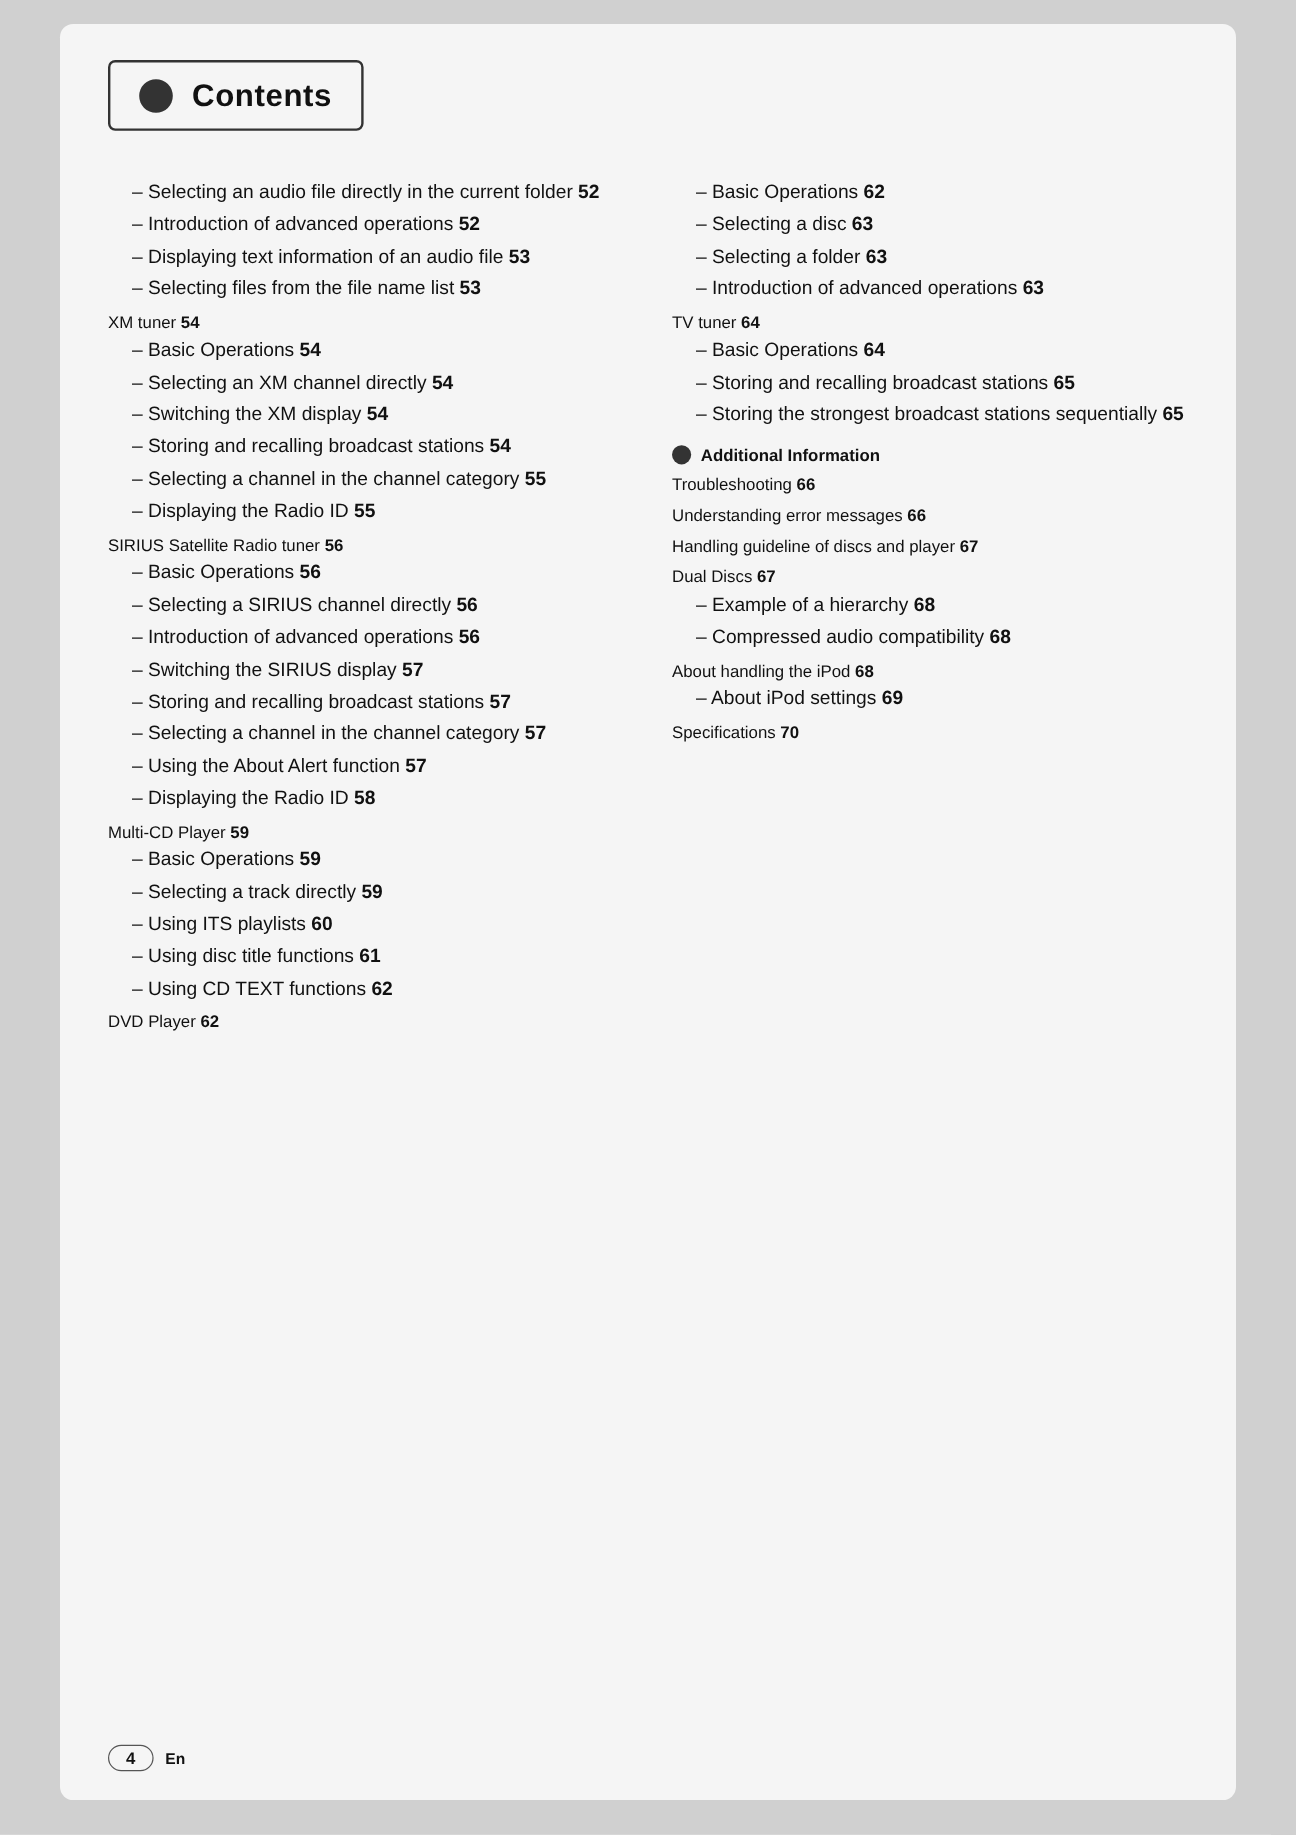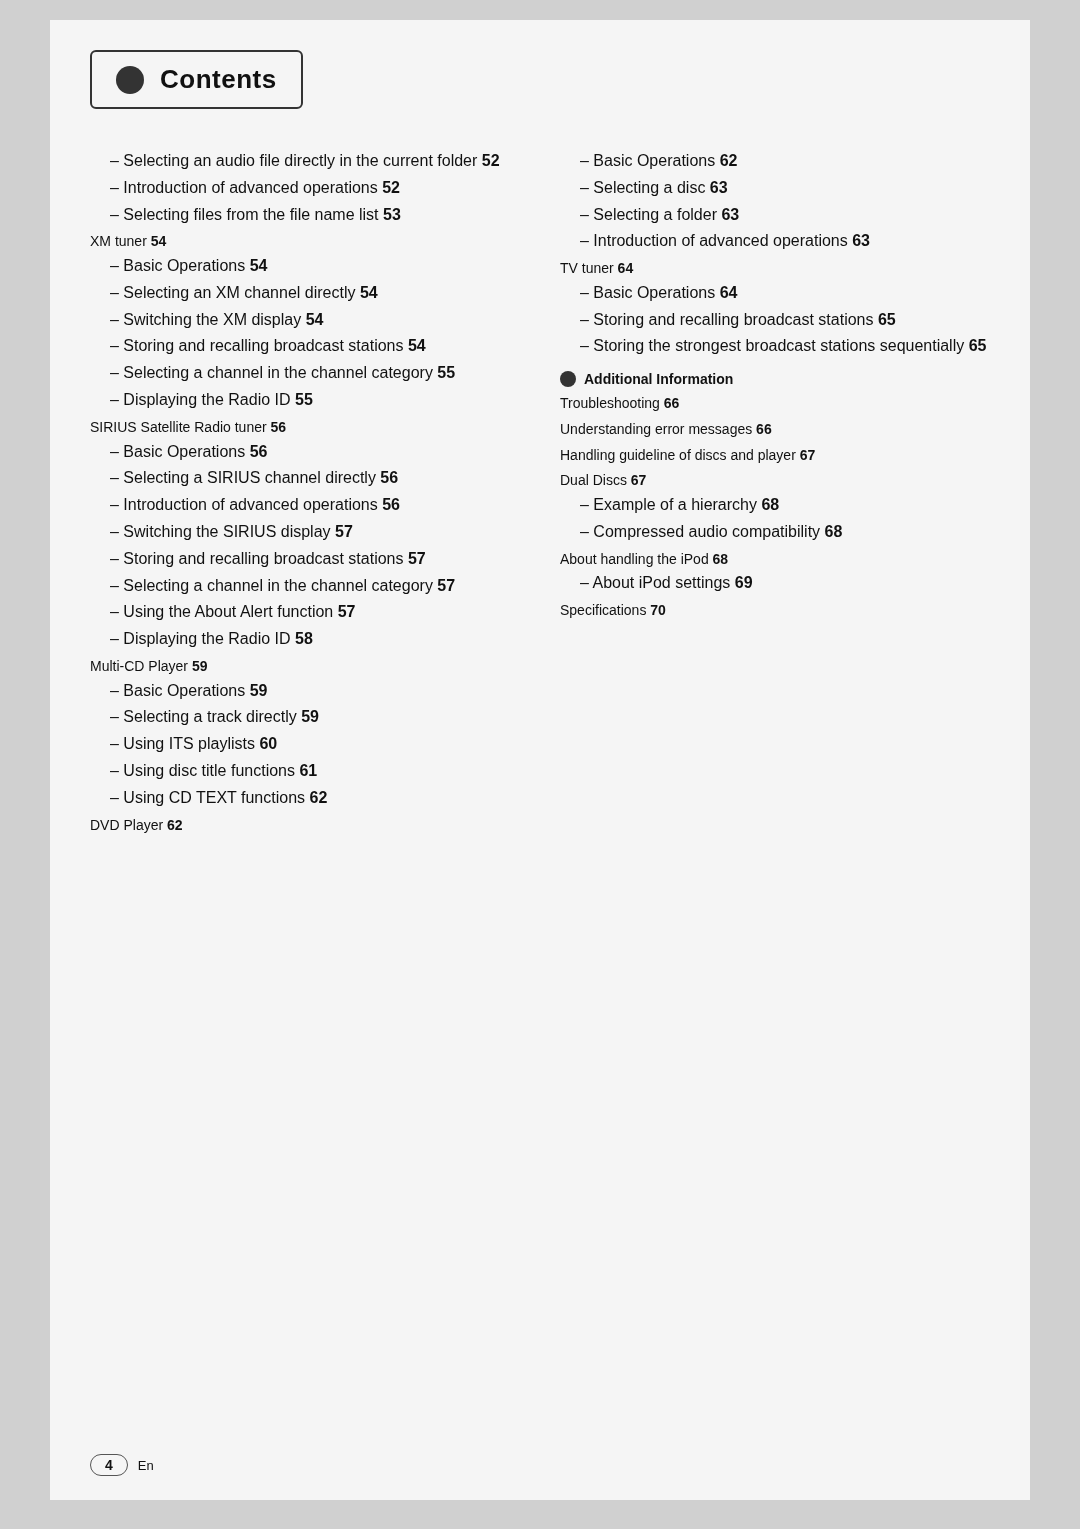--- a/index.html
+++ b/index.html
@@ -12,21 +12,21 @@
       color: #111;
       display: flex;
       justify-content: center;
       align-items: flex-start;
       padding: 20px;
     }
     .page {
       width: 980px;
       min-height: 1480px;
       background: #f5f5f5;
-      border-radius: 0;
+      border-radius: 11px;
       padding: 30px 40px 60px 40px;
       position: relative;
     }
     .header-box {
       border: 2px solid #333;
       border-radius: 6px;
       padding: 12px 24px;
       margin-bottom: 30px;
       display: inline-flex;
       align-items: center;
@@ -105,36 +105,37 @@
     }
     .footer-num-box {
       border: 1.5px solid #555;
       border-radius: 14px;
       padding: 2px 14px;
       font-size: 14px;
       font-weight: bold;
     }
     .footer-lang {
       font-size: 13px;
-      font-weight: normal;
+      font-weight: bold;
     }
   </style>
 </head>
 <body>
 
 <div class="page">
   <div class="header-box">
     <div class="header-bullet"></div>
     <span class="header-title">Contents</span>
   </div>
 
   <div class="content-area">
     <div class="col" id="left-col">
         <div class="entry entry-sub"><span>– Selecting an audio file directly in the current folder </span><span class="page-num">52</span></div>
         <div class="entry entry-sub"><span>– Introduction of advanced operations </span><span class="page-num">52</span></div>
+        <div class="entry entry-sub"><span>– Displaying text information of an audio file </span><span class="page-num">53</span></div>
         <div class="entry entry-sub"><span>– Selecting files from the file name list </span><span class="page-num">53</span></div>
         <div class="entry entry-main section-header"><span>XM tuner </span><span class="page-num">54</span></div>
         <div class="entry entry-sub"><span>– Basic Operations </span><span class="page-num">54</span></div>
         <div class="entry entry-sub"><span>– Selecting an XM channel directly </span><span class="page-num">54</span></div>
         <div class="entry entry-sub"><span>– Switching the XM display </span><span class="page-num">54</span></div>
         <div class="entry entry-sub"><span>– Storing and recalling broadcast stations </span><span class="page-num">54</span></div>
         <div class="entry entry-sub"><span>– Selecting a channel in the channel category </span><span class="page-num">55</span></div>
         <div class="entry entry-sub"><span>– Displaying the Radio ID </span><span class="page-num">55</span></div>
         <div class="entry entry-main section-header"><span>SIRIUS Satellite Radio tuner </span><span class="page-num">56</span></div>
         <div class="entry entry-sub"><span>– Basic Operations </span><span class="page-num">56</span></div>

